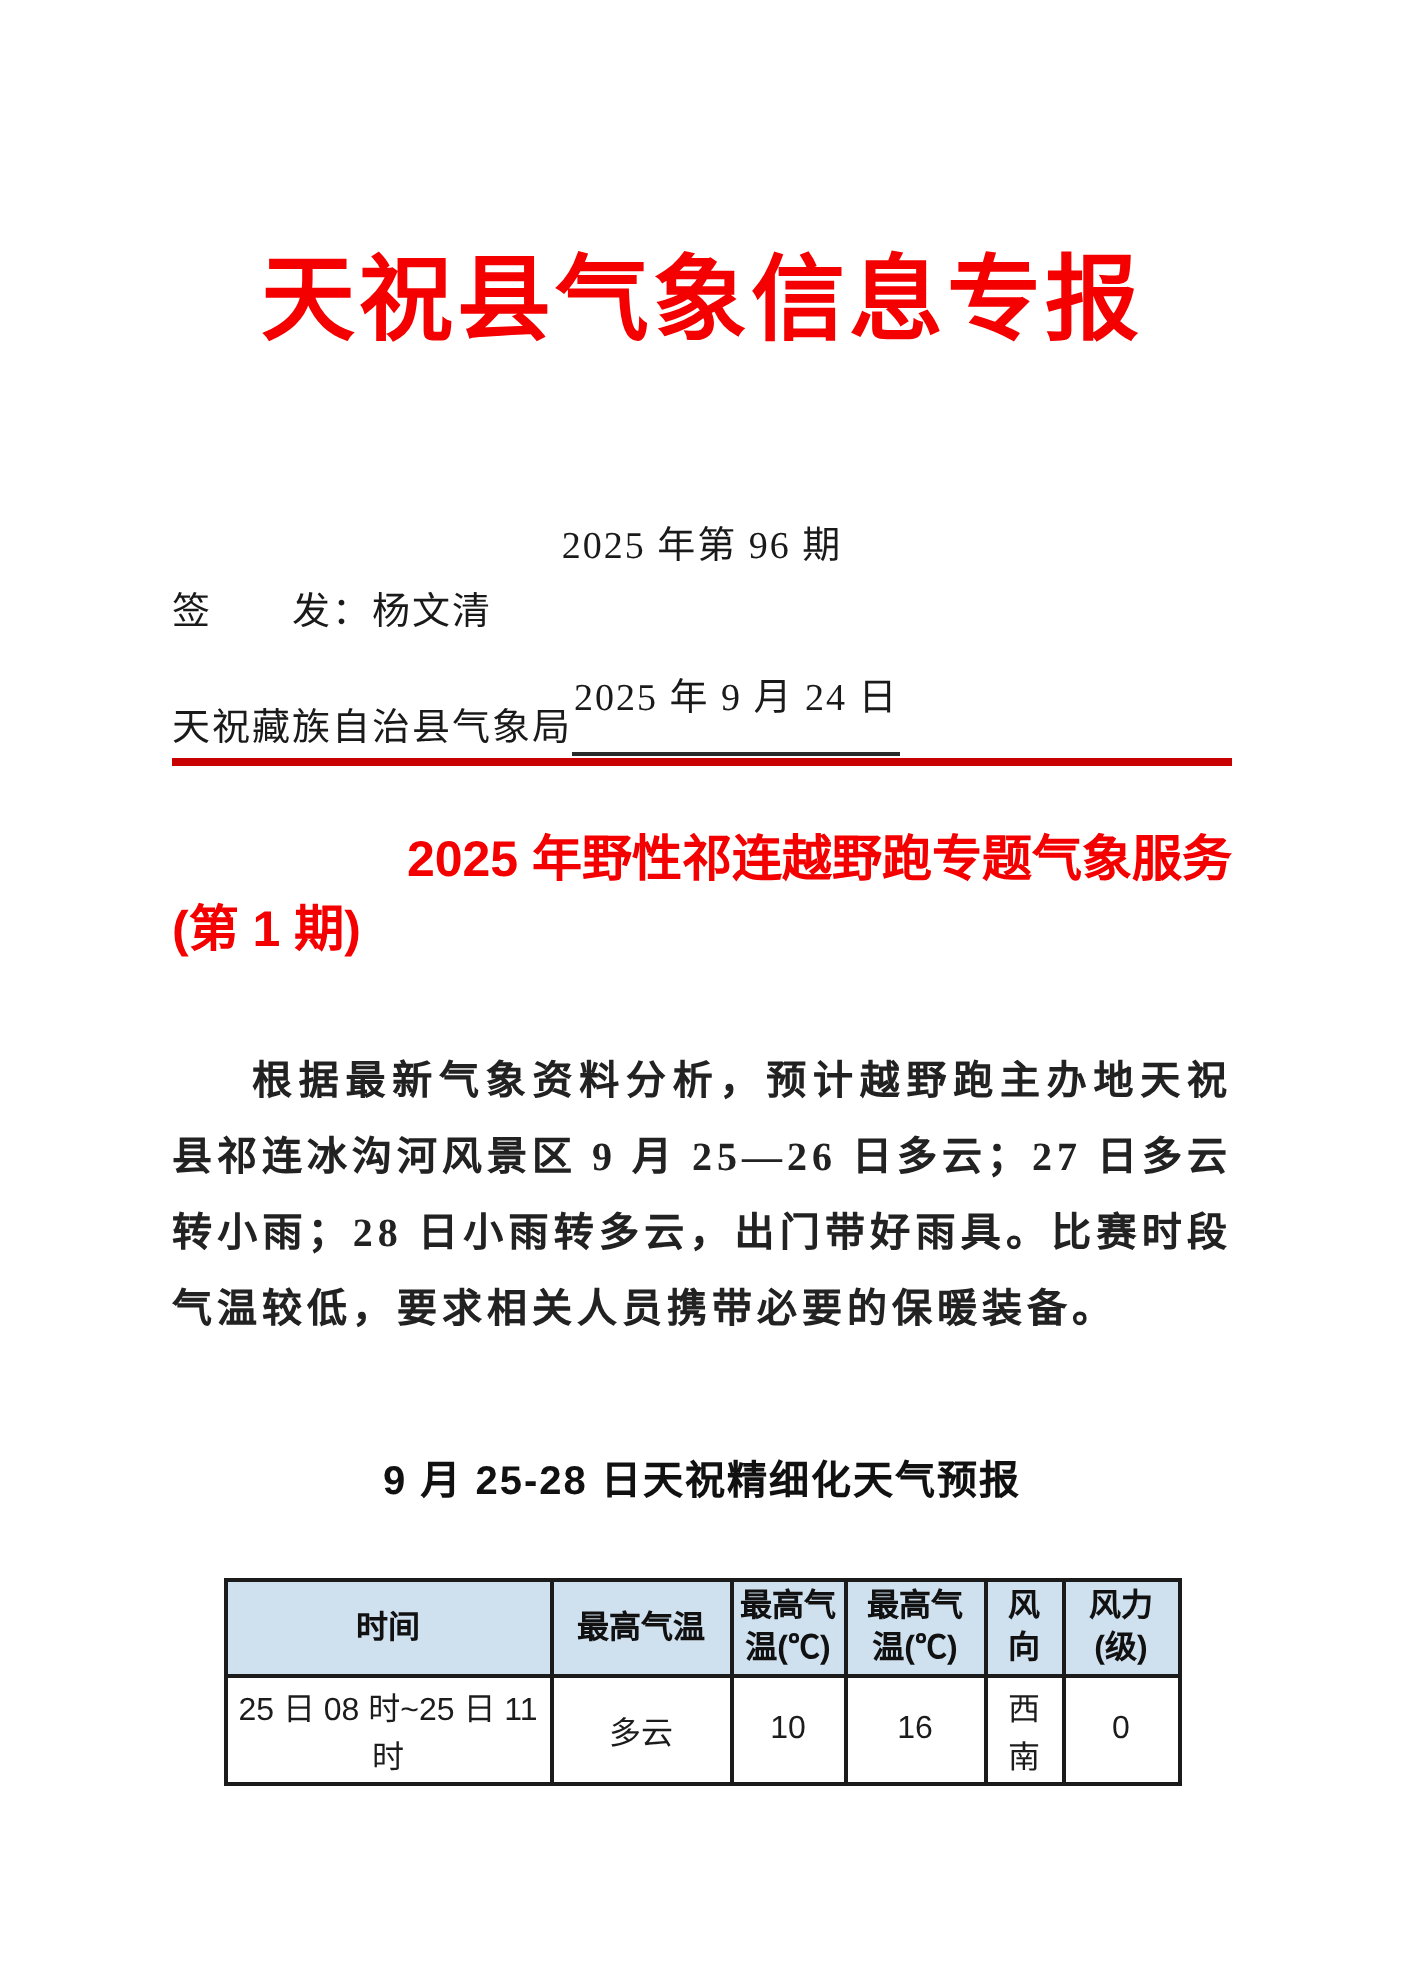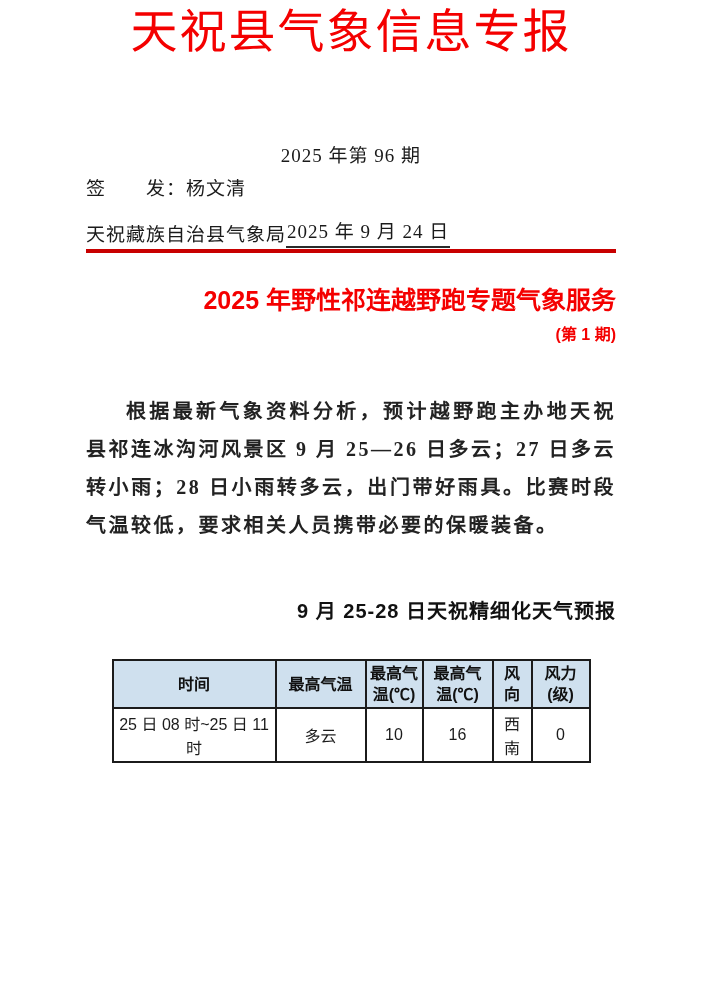--- a/index.html
+++ b/index.html
@@ -11,23 +11,24 @@
     overflow: hidden;
   }
   .page {
     width: 702px; height: 993px;
     background: #ffffff;
     position: relative;
   }
   .inner { padding: 0 86px; }
 
   .masthead-title {
+    margin-top: 118px;
     text-align: center;
     font-family: "Liberation Sans", sans-serif;
-    font-weight: 400;
+    font-weight: 700;
     font-size: 47px;
     line-height: 64px;
     letter-spacing: 2px;
     color: var(--accent-red, #f40000);
   }
   .issue-line {
     margin-top: 79px;
     text-align: center;
     font-size: 19px;
     line-height: 25px;
@@ -44,60 +45,60 @@
     margin-top: 18px;
     display: flex;
     justify-content: flex-start;
     align-items: flex-end;
     font-size: 19px;
     line-height: 26px;
     letter-spacing: 1px;
   }
   .date-underlined {
     border-bottom: 2px solid #2a2a2a;
-    padding: 0 1px 1px 1px;
+    padding: 0 1px 13px 1px;
   }
   .red-rule {
     margin-top: 1px;
     height: 4px;
     background: var(--rule-red, #c80000);
   }
 
   .subject-title {
     margin-top: 29px;
     text-align: right;
     font-family: "Liberation Sans", sans-serif;
     font-weight: 700;
     font-size: 25px;
     line-height: 36px;
     color: var(--accent-red, #f40000);
   }
   .subject-subtitle {
-    text-align: right;
+    text-align: left;
     font-family: "Liberation Sans", sans-serif;
     font-weight: 700;
-    font-size: 16px;
+    font-size: 25px;
     line-height: 34px;
     color: var(--accent-red, #f40000);
   }
 
   .body-paragraph {
     margin-top: 40px;
     font-size: 20px;
     line-height: 38px;
     text-indent: 2em;
     text-align: justify;
     letter-spacing: 2.5px;
     color: #222222;
     font-weight: bold;
   }
 
   .forecast-title {
     margin-top: 52px;
-    text-align: right;
+    text-align: center;
     font-family: "Liberation Sans", sans-serif;
     font-weight: 700;
     font-size: 20px;
     line-height: 30px;
     letter-spacing: 1px;
     color: #111111;
   }
 
   table.forecast-table {
     margin: 33px auto 0 auto;

